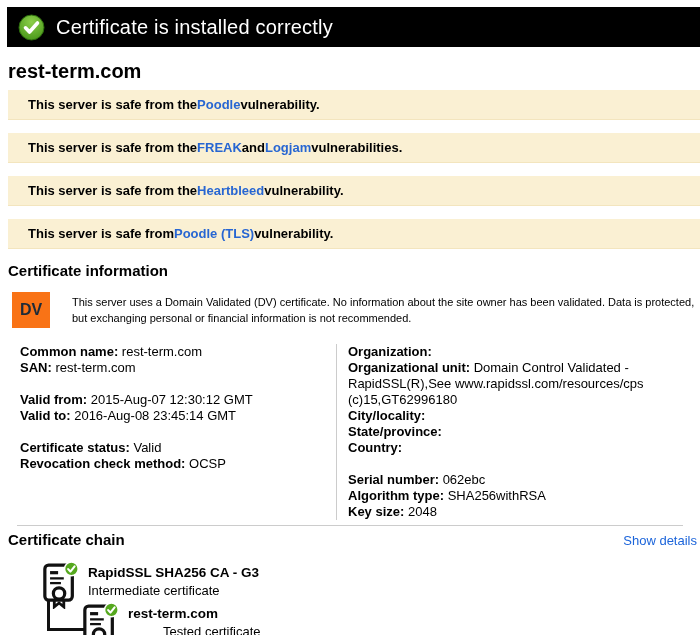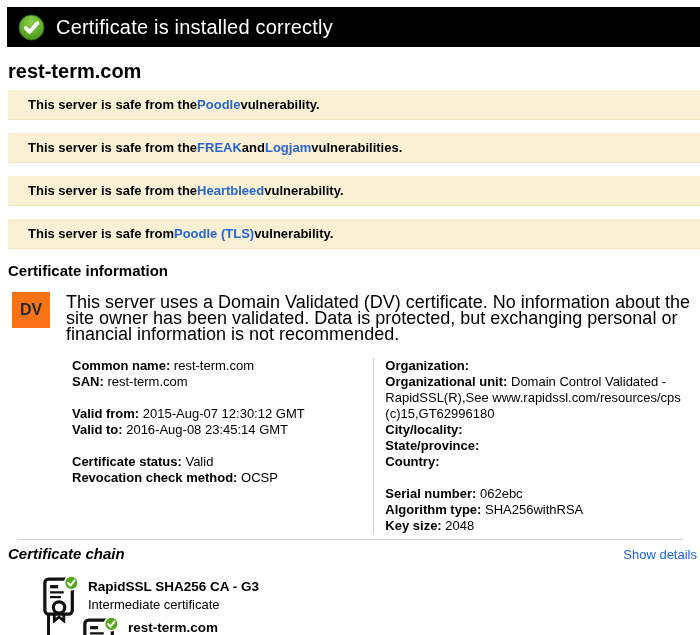--- a/index.html
+++ b/index.html
@@ -32,33 +32,33 @@
   
   h2.section { margin:10px 0 0 8px; font-size:15px; font-weight:bold; line-height:17px; }
 
   
   .dv-row { display:flex; margin:13px 0 0 12px; }
   .dv-badge {
     width:38px; height:36px; background:#f97316; color:#1C2B39;
     font-size:16px; font-weight:bold; display:flex; align-items:center;
     justify-content:center; flex:0 0 38px;
   }
-  .dv-desc { margin-left:16px; margin-top:2px; font-size:18px; line-height:16px; width:632px; }
+  .dv-desc { margin-left:22px; margin-top:2px; font-size:11px; line-height:16px; width:632px; }
 
   
   .details { display:flex; margin-top:16px; }
-  .col-left  { width:316px; padding-left:28px;margin-left:44px; }
+  .col-left  { width:316px; padding-left:20px; }
   .col-right { width:330px; padding-left:11px; border-left:1px solid #CCCCCC; }
   .kv { font-size:13px; line-height:16px; }
   .spacer { height:16px; }
 
   
   .divider { border:0; border-top:1px solid #CCCCCC; margin:5px 17px 0 17px; height:0; }
   .chain-header { display:flex; justify-content:space-between; align-items:baseline; margin:5px 3px 0 8px; }
-  .chain-title { font-size:15px; font-weight:bold; line-height:17px;font-style:italic; }
+  .chain-title { font-size:15px; font-weight:bold; line-height:17px; }
   .show-details { font-size:13px; color:#1B64DA; text-decoration:none; cursor:pointer;text-align:right; }
 
   
   .chain-body { position:relative; margin-top:5px; height:100px; }
   .cert-icon { position:absolute; width:36px; height:48px; }
   .cert-icon-1 { left:42px; top:8px; }
   .cert-icon-2 { left:82px; top:49px; }
   .connector {
     position:absolute; left:47px; top:46px; width:38px; height:29px;
     border-left:3px solid #111; border-bottom:3px solid #111;

